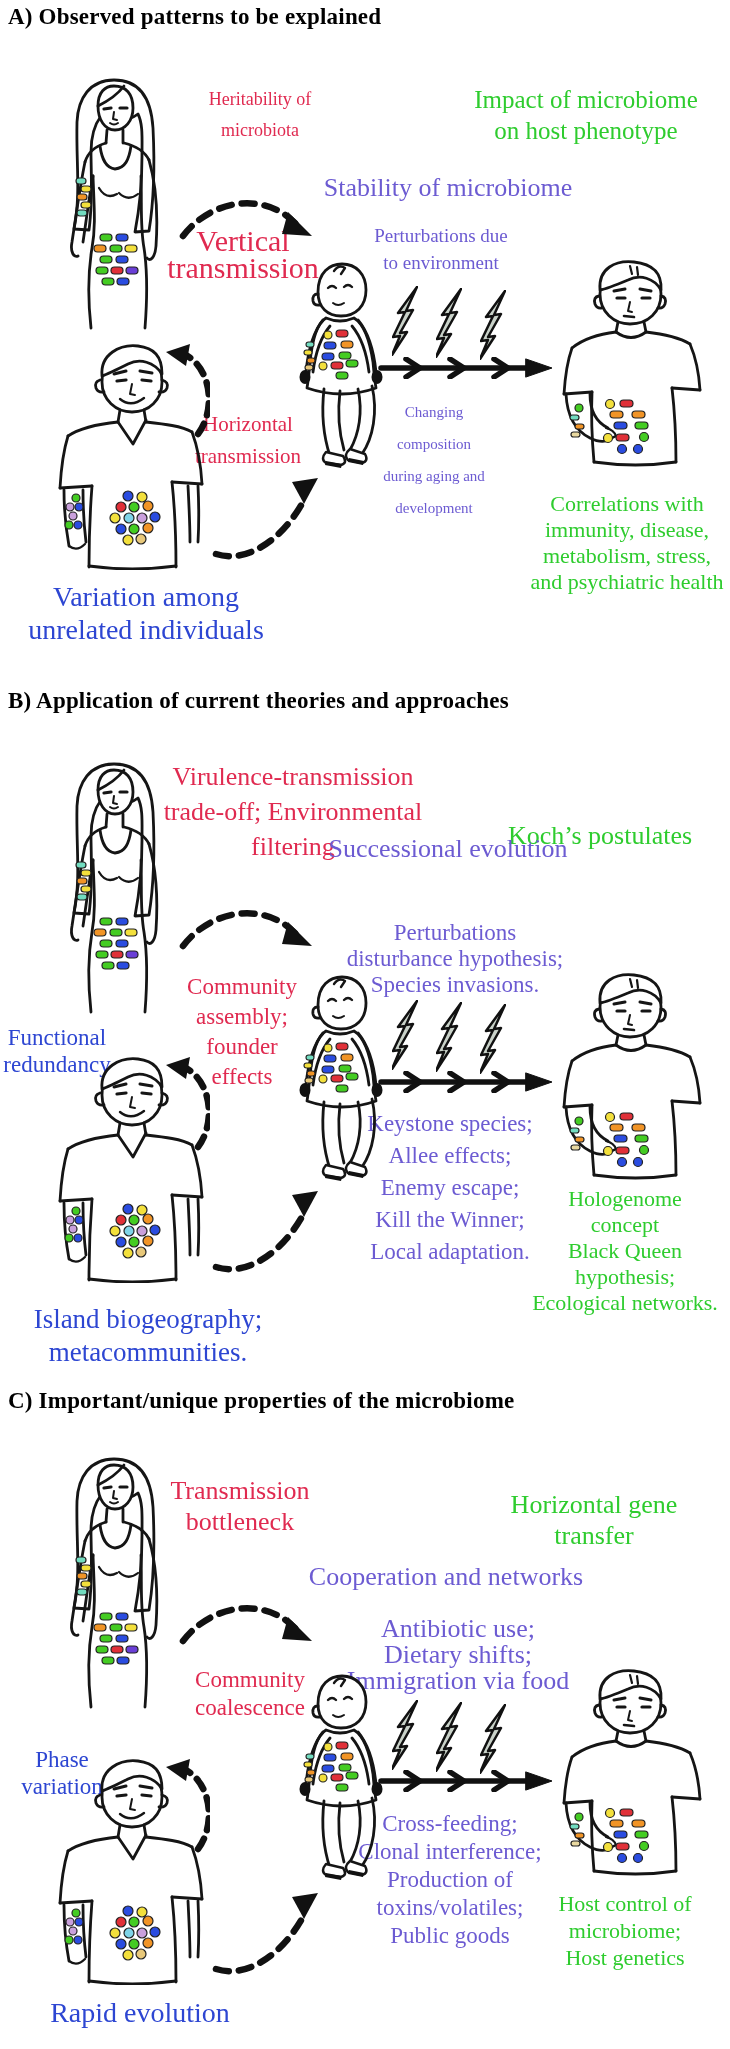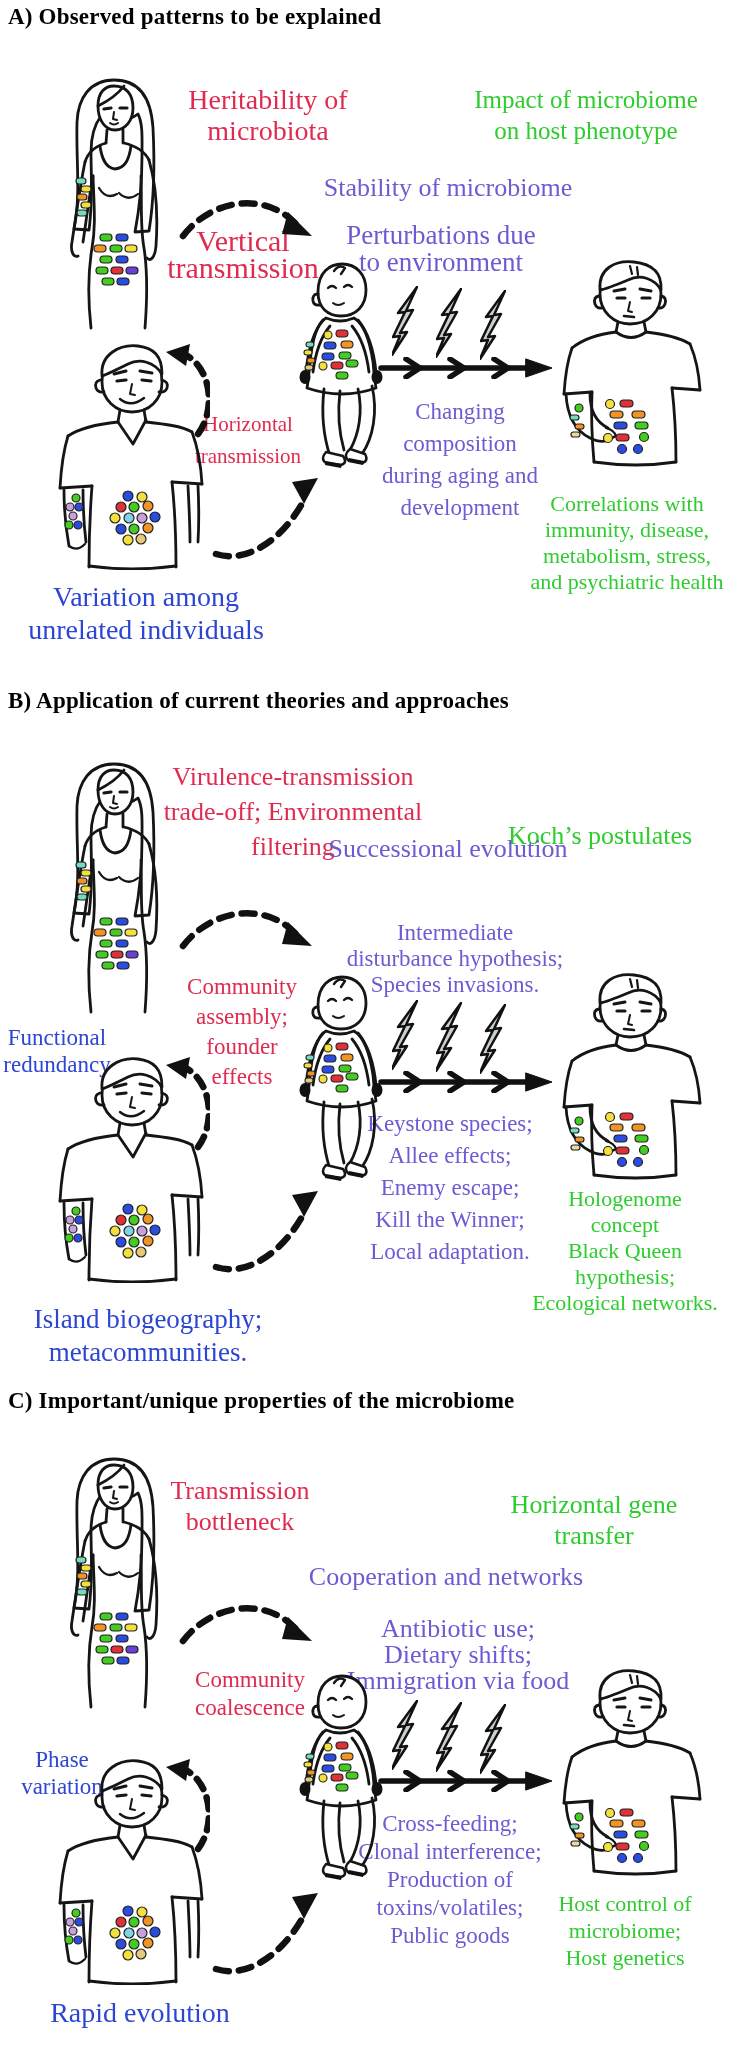--- a/index.html
+++ b/index.html
@@ -235,32 +235,32 @@
   </g>
 
 </defs>
 </svg>
 
 <div id="canvas">
 
   <section>
     <h2 class="ptitle" style="left:8px;top:4px">A) Observed patterns to be explained</h2>
 
-    <div class="lbl red" style="left:268px;top:84px;font-size:28px;line-height:31px">Heritability of
+    <div class="lbl red" style="left:260px;top:84px;font-size:18px;line-height:31px">Heritability of
 microbiota</div>
     <div class="lbl green" style="left:586px;top:84px;font-size:25px;line-height:31px">Impact of microbiome
 on host phenotype</div>
     <div class="lbl purple" style="left:448px;top:172px;font-size:26px;line-height:32px">Stability of microbiome</div>
     <div class="lbl red" style="left:243px;top:227px;font-size:30px;line-height:27px">Vertical
 transmission</div>
-    <div class="lbl purple" style="left:441px;top:222px;font-size:27px;line-height:27px">Perturbations due
+    <div class="lbl purple" style="left:441px;top:222px;font-size:19px;line-height:27px">Perturbations due
 to environment</div>
     <div class="lbl red" style="left:248px;top:408px;font-size:21px;line-height:32px">Horizontal
 transmission</div>
-    <div class="lbl purple" style="left:460px;top:396px;font-size:23px;line-height:32px">Changing
+    <div class="lbl purple" style="left:434px;top:396px;font-size:15px;line-height:32px">Changing
 composition
 during aging and
 development</div>
     <div class="lbl green" style="left:627px;top:491px;font-size:22px;line-height:26px">Correlations with
 immunity, disease,
 metabolism, stress,
 and psychiatric health</div>
     <div class="lbl blue" style="left:146px;top:580px;font-size:28px;line-height:33px">Variation among
 unrelated individuals</div>
 
@@ -302,21 +302,21 @@
   </section>
 
   <section>
     <h2 class="ptitle" style="left:8px;top:688px">B) Application of current theories and approaches</h2>
 
     <div class="lbl red" style="left:293px;top:759px;font-size:26px;line-height:35px">Virulence-transmission
 trade-off; Environmental
 filtering</div>
     <div class="lbl green" style="left:600px;top:820px;font-size:26px;line-height:32px">Koch’s postulates</div>
     <div class="lbl purple" style="left:448px;top:833px;font-size:26px;line-height:32px">Successional evolution</div>
-    <div class="lbl purple" style="left:455px;top:920px;font-size:23px;line-height:26px">Intermediate
+    <div class="lbl purple" style="left:455px;top:920px;font-size:23px;line-height:26px">Perturbations
 disturbance hypothesis;
 Species invasions.</div>
     <div class="lbl red" style="left:242px;top:972px;font-size:23px;line-height:30px">Community
 assembly;
 founder
 effects</div>
     <div class="lbl blue" style="left:57px;top:1024px;font-size:23px;line-height:27px">Functional
 redundancy</div>
     <div class="lbl purple" style="left:450px;top:1108px;font-size:23px;line-height:32px">Keystone species;
 Allee effects;

